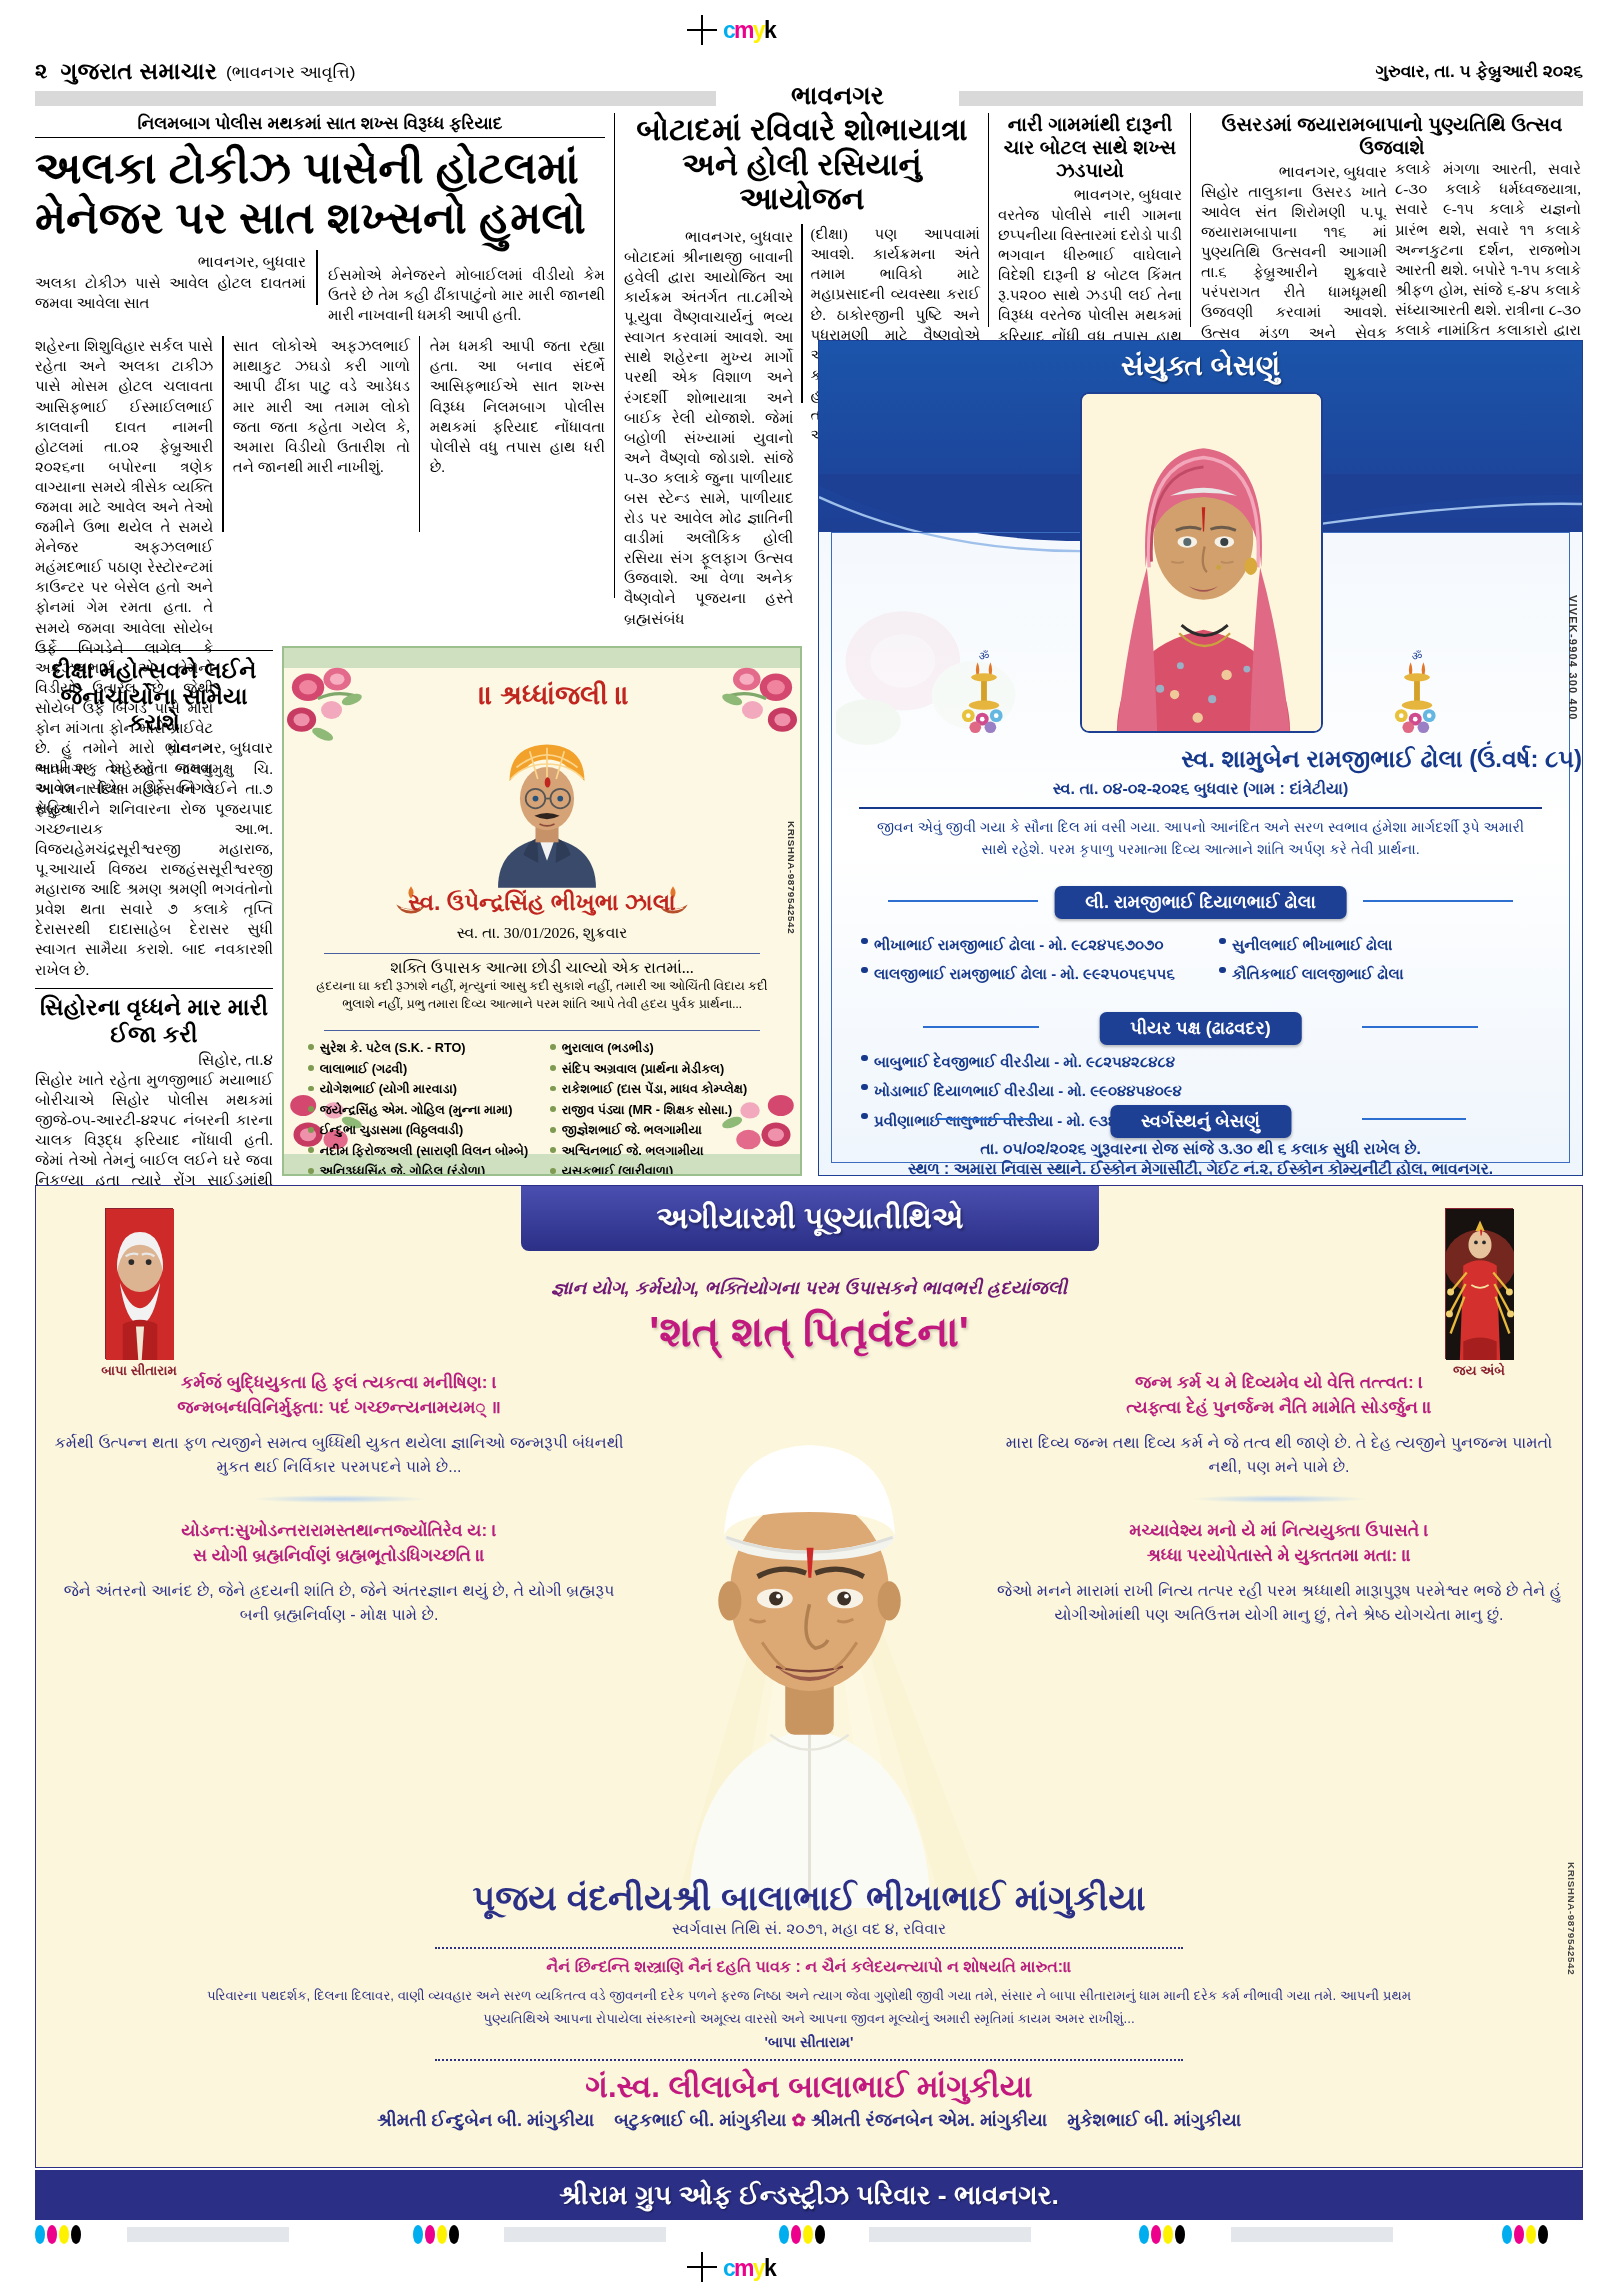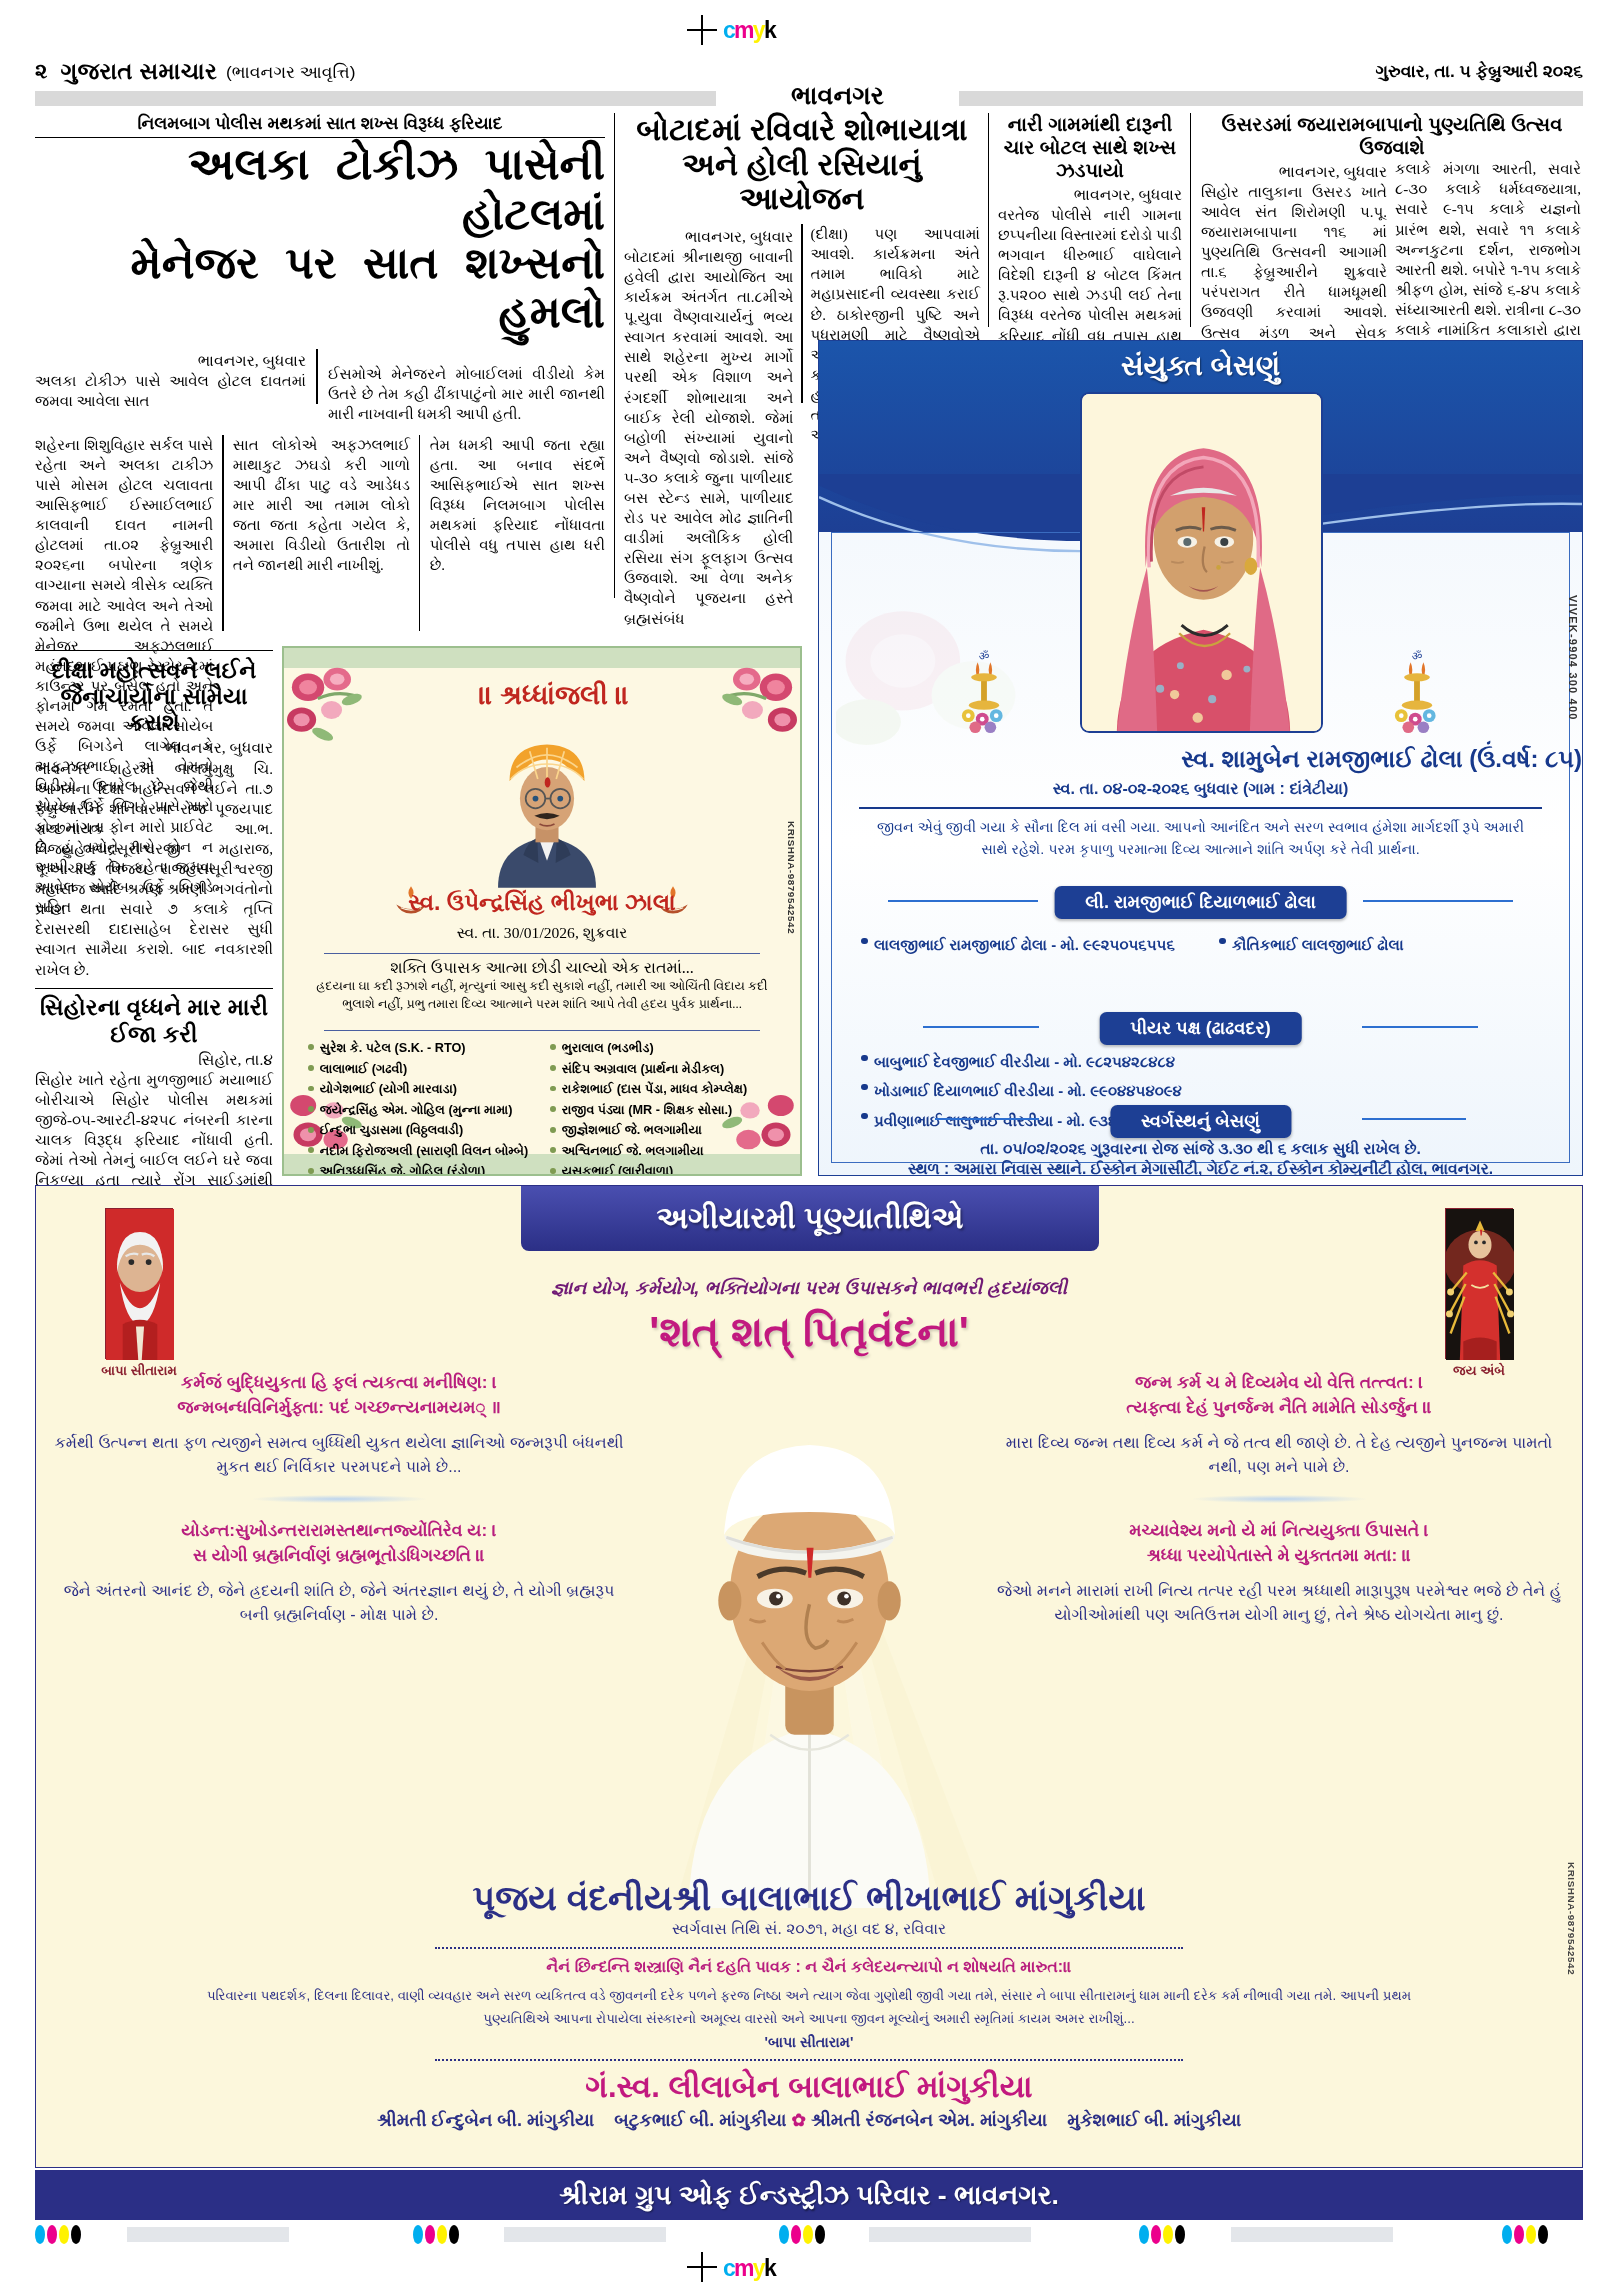--- a/index.html
+++ b/index.html
@@ -31,21 +31,21 @@
   .citybadge{position:absolute;left:716px;top:81px;width:243px;height:30px;background:#fff;
       text-align:center;font-family:"Liberation Sans",sans-serif;font-weight:bold;font-size:25.4px;}
 
   
   .newsband{position:absolute;left:35px;top:113px;width:1548px;height:1063px;}
   .col{position:absolute;top:0;}
   .vline{position:absolute;top:0;width:1.2px;background:#000;}
 
   .kicker{font-family:"Liberation Sans",sans-serif;font-weight:bold;font-size:17.3px;text-align:center;
       border-bottom:1.7px solid #000;padding-bottom:2.9px;margin-bottom:5.8px;line-height:1.2;}
-  .head-xl{font-family:Liberation Mono, monospace;font-weight:bold;font-size:44px;line-height:1.12;text-align:right;}
+  .head-xl{font-family:Liberation Sans, sans-serif;font-weight:bold;font-size:44px;line-height:1.12;text-align:left;}
   .head-lg{font-family:"Liberation Sans",sans-serif;font-weight:bold;font-size:31px;line-height:1.12;text-align:center;}
   .head-md{font-family:"Liberation Sans",sans-serif;font-weight:bold;font-size:23px;line-height:1.15;text-align:center;}
   .head-sm{font-family:"Liberation Sans",sans-serif;font-weight:bold;font-size:19.6px;line-height:1.18;text-align:center;}
   .subhead{font-family:"Liberation Sans",sans-serif;font-weight:bold;font-size:21px;line-height:1.18;text-align:center;
       border-bottom:1.2px solid #000;padding-bottom:4.6px;}
   .place{font-size:15.6px;text-align:right;font-family:"Liberation Serif",serif;margin:3.5px 0 1.2px;}
   .body{font-size:15px;line-height:1.34;text-align:justify;font-family:"Liberation Serif",serif;hyphens:auto;}
   .hr-thin{border-top:1.2px solid #000;margin:5.8px 0;}
 
   
@@ -509,20 +509,24 @@
     <div class="bes-date">સ્વ. તા. ૦૪-૦૨-૨૦૨૬ બુધવાર (ગામ : દાંત્રેટીયા)</div>
     <div class="bes-hr"></div>
     <div class="bes-msg">જીવન એવું જીવી ગયા કે સૌના દિલ માં વસી ગયા. આપનો આનંદિત અને સરળ સ્વભાવ હંમેશા માર્ગદર્શી રૂપે અમારી સાથે રહેશે. પરમ કૃપાળુ પરમાત્મા દિવ્ય આત્માને શાંતિ અર્પણ કરે તેવી પ્રાર્થના.</div>
 
     <div class="pill-wing" style="left:69px;width:150px;top:559px;"></div>
     <div class="pill-wing" style="right:69px;width:150px;top:559px;"></div>
     <div class="pill" style="top:545px;">લી. રામજીભાઈ દિયાળભાઈ ઢોલા</div>
 
     <div class="bes-list" style="top:589px;">
       <div class="row">
+        <span class="a">ભીખાભાઈ રામજીભાઈ ઢોલા - મો. ૯૮૨૪૫૬૭૦૭૦</span>
+        <span>સુનીલભાઈ ભીખાભાઈ ઢોલા</span>
+      </div>
+      <div class="row">
         <span class="a">લાલજીભાઈ રામજીભાઈ ઢોલા - મો. ૯૯૨૫૦૫૬૫૫૬</span>
         <span>કૌતિકભાઈ લાલજીભાઈ ઢોલા</span>
       </div>
     </div>
 
     <div class="pill-wing" style="left:104px;width:116px;top:685px;"></div>
     <div class="pill-wing" style="right:104px;width:116px;top:685px;"></div>
     <div class="pill" style="top:671px;">પીયર પક્ષ (ઢાઢવદર)</div>
 
     <div class="bes-list" style="top:706px;">

